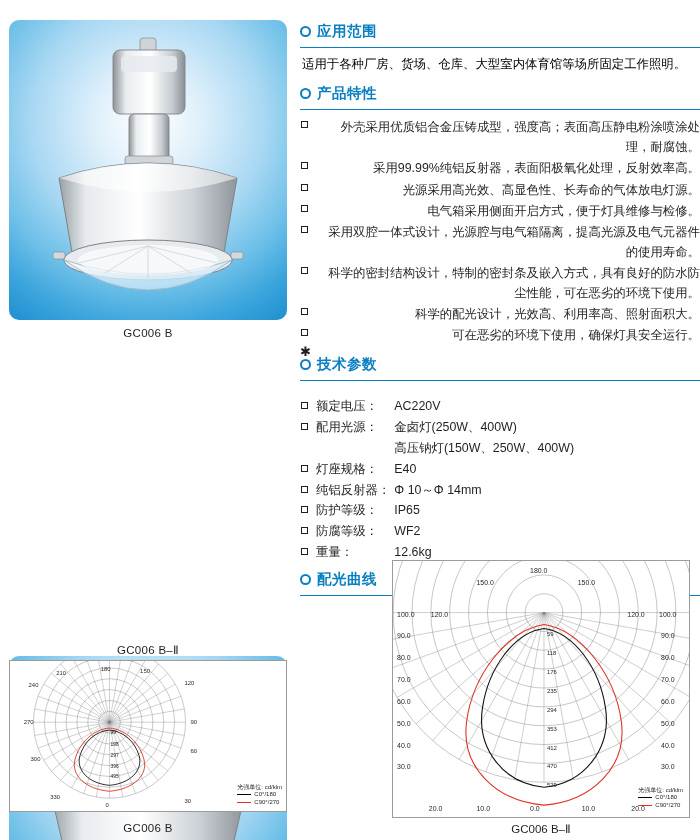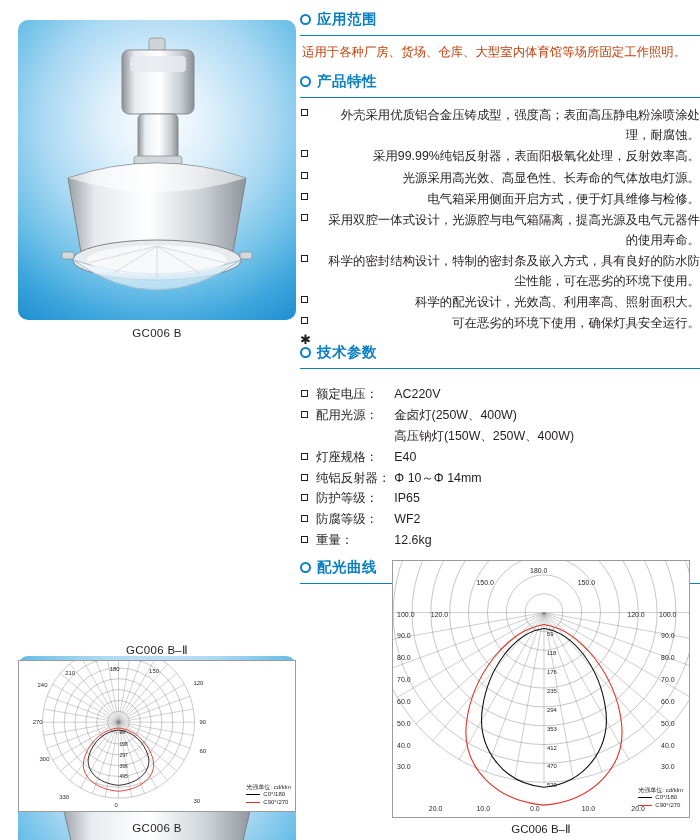--- a/index.html
+++ b/index.html
@@ -8,21 +8,21 @@
     width:700px; height:840px;
     font-family: "Liberation Sans", sans-serif;
     background:#ffffff;
     color:#231f20;
     position:relative;
     overflow:hidden;
   }
   .page { position:relative; width:700px; height:840px; }
 
   
-  .left-col { position:absolute; left:12px; top:0; width:288px; height:840px; }
+  .left-col { position:absolute; left:3px; top:0; width:288px; height:840px; }
 
   .prod-card {
     position:relative;
     width:278px;
     border-radius:10px;
     background:
       radial-gradient(circle at 50% 34%, #ffffff 0%, #dff0fb 22%, #a9d8f3 48%, #6ec0e8 68%, #3aa4dc 85%, #1f8fd0 100%);
     overflow:hidden;
   }
   .prod-card.one { left:6px; top:20px; height:300px; }
@@ -41,35 +41,35 @@
   .lamp { position:absolute; left:0; top:0; width:100%; height:100%; }
 
   
   .polar-box {
     position:absolute; border:1px solid #9b9b9b; background:#fff;
   }
   .polar-left { left:6px; top:660px; width:278px; height:152px; }
   .polar-right { left:392px; top:560px; width:298px; height:258px; }
 
   
-  .right-col { position:absolute; left:300px; top:4px; width:400px; }
+  .right-col { position:absolute; left:300px; top:16px; width:400px; }
 
   .sec-head { display:flex; align-items:center; gap:6px; margin:0 0 6px 0; }
   .sec-head .ring {
     width:11px; height:11px; border-radius:50%;
     border:2.5px solid #0a7fc1; flex:0 0 auto;
   }
   .sec-head .title {
     font-size:14.5px; font-weight:bold; color:#0a7fc1;
     letter-spacing:.5px;
   }
   .hr-blue { height:1px; background:#0a7fc1; margin:3px 0 7px 0; }
 
   .para {
-    font-size:12.4px; line-height:1.55; color:#c2410c;
+    font-size:12.4px; line-height:1.55; color:#000000;
     margin:0 0 10px 2px;
   }
 
   ul.feat { list-style:none; margin:0 0 10px 0; padding:0;text-align:right; }
   ul.feat li {
     position:relative; padding-left:16px;
     font-size:12.4px; line-height:1.62; color:#231f20;
     margin-bottom:1px;
   }
   ul.feat li .bullet {

